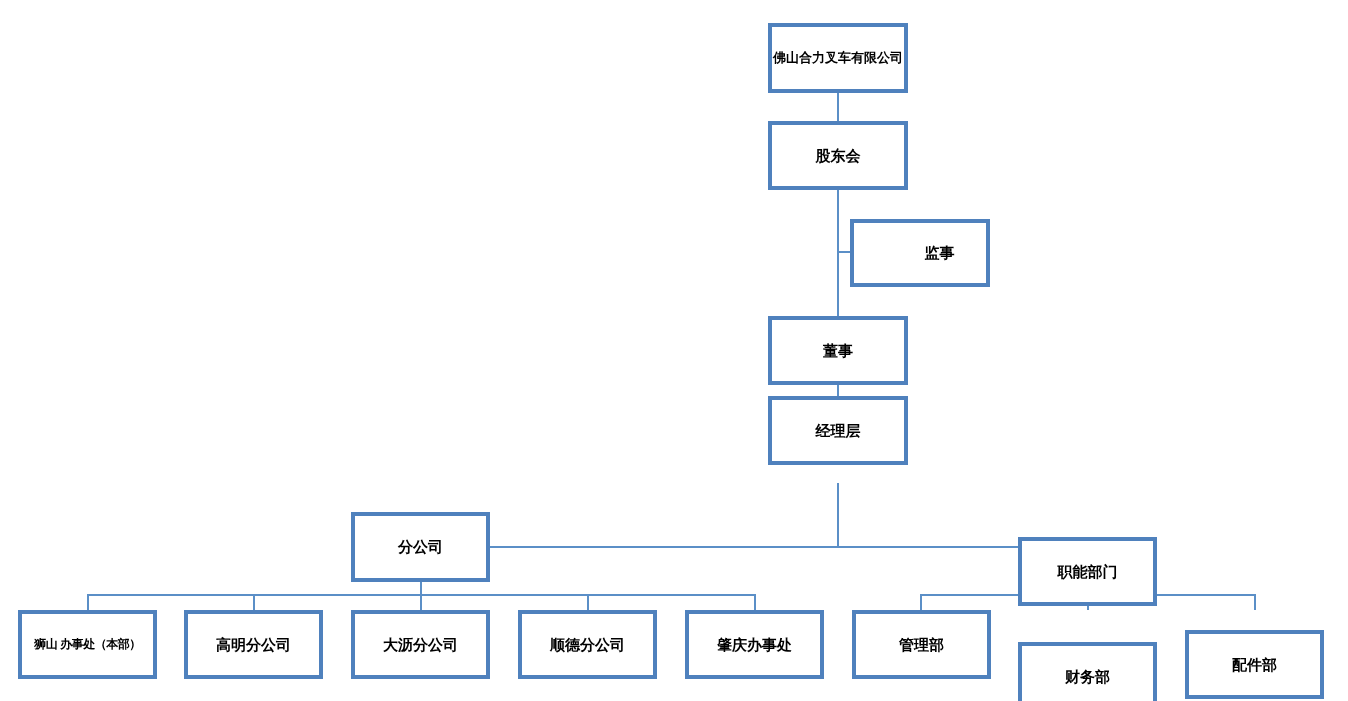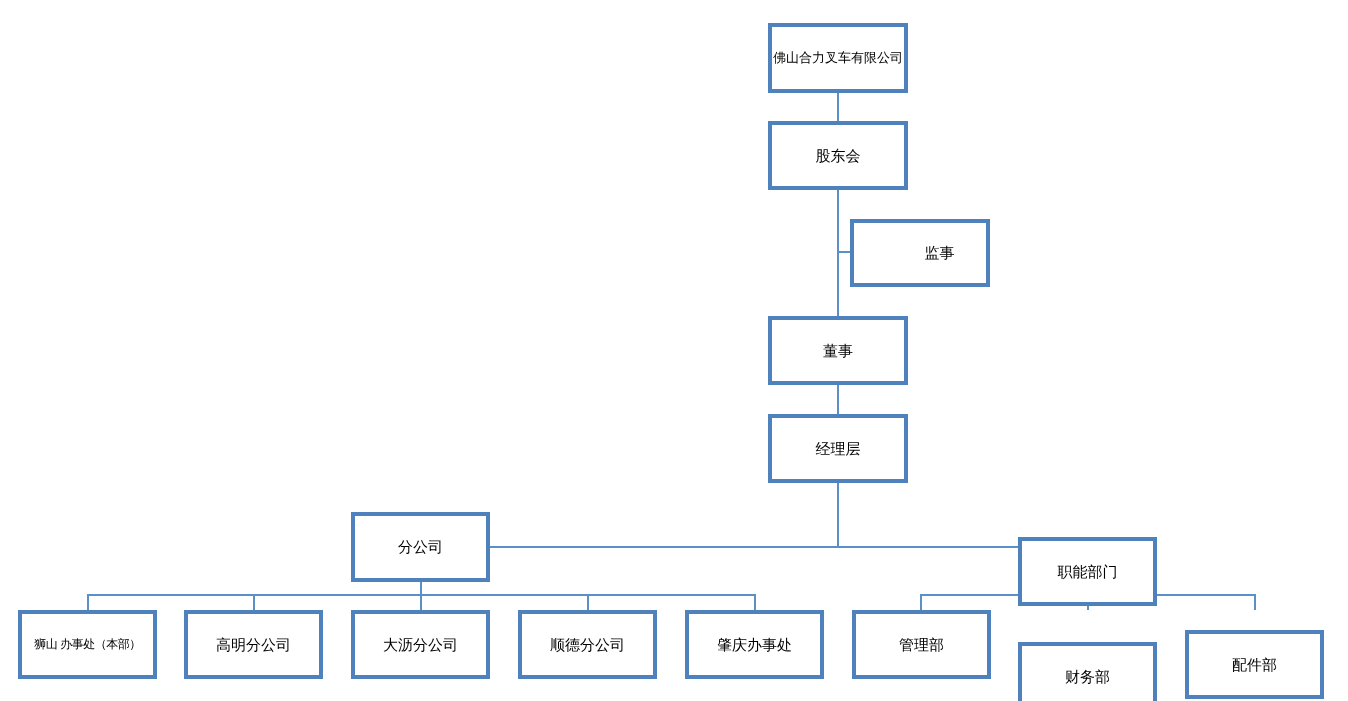--- a/index.html
+++ b/index.html
@@ -17,21 +17,21 @@
   }
   .node {
     position: absolute;
     box-sizing: border-box;
     border: 4px solid #4f81bd;
     background: #ffffff;
     display: flex;
     align-items: center;
     justify-content: center;
     text-align: center;
-    font-weight: 400;
+    font-weight: 700;
     font-size: 15px;
     color: #000000;
     line-height: 1.2;
     white-space: nowrap;
     padding: 0 2px;
   }
   .node.fs13 { font-size: 13px; }
   .node.fs12 { font-size: 12px; letter-spacing: -0.5px; }
   .line {
     position: absolute;
@@ -61,21 +61,21 @@
   <div class="line" style="left:1087px; top:582px; width:2px; height:13px;"></div>
   <div class="line" style="left:920px; top:594px; width:336px; height:2px;"></div>
   <div class="line" style="left:920px; top:595px; width:2px; height:15px;"></div>
   <div class="line" style="left:1087px; top:595px; width:2px; height:15px;"></div>
   <div class="line" style="left:1254px; top:595px; width:2px; height:15px;"></div>
 
   <div class="node fs13" style="left:768px; top:23px; width:140px; height:70px;">佛山合力叉车有限公司</div>
   <div class="node" style="left:768px; top:121px; width:140px; height:69px;">股东会</div>
   <div class="node" style="left:850px; top:219px; width:140px; height:68px;padding-left:41px;">监事</div>
   <div class="node" style="left:768px; top:316px; width:140px; height:69px;">董事</div>
-  <div class="node" style="left:768px; top:414px; width:140px; height:69px;">经理层</div>
+  <div class="node" style="left:768px; top:396px; width:140px; height:69px;">经理层</div>
 
   <div class="node" style="left:351px; top:512px; width:139px; height:70px;">分公司</div>
   <div class="node" style="left:1018px; top:513px; width:139px; height:69px;margin-top:24px;">职能部门</div>
 
   <div class="node fs12" style="left:18px; top:610px; width:139px; height:69px;">狮山 办事处（本部）</div>
   <div class="node" style="left:184px; top:610px; width:139px; height:69px;">高明分公司</div>
   <div class="node" style="left:351px; top:610px; width:139px; height:69px;">大沥分公司</div>
   <div class="node" style="left:518px; top:610px; width:139px; height:69px;">顺德分公司</div>
   <div class="node" style="left:685px; top:610px; width:139px; height:69px;">肇庆办事处</div>
 

